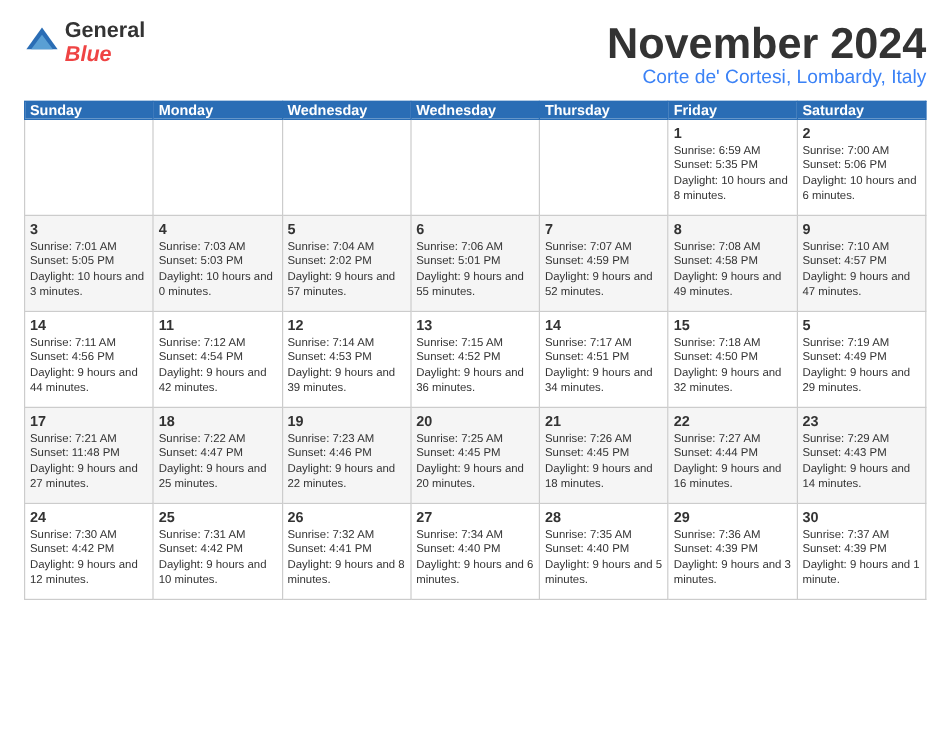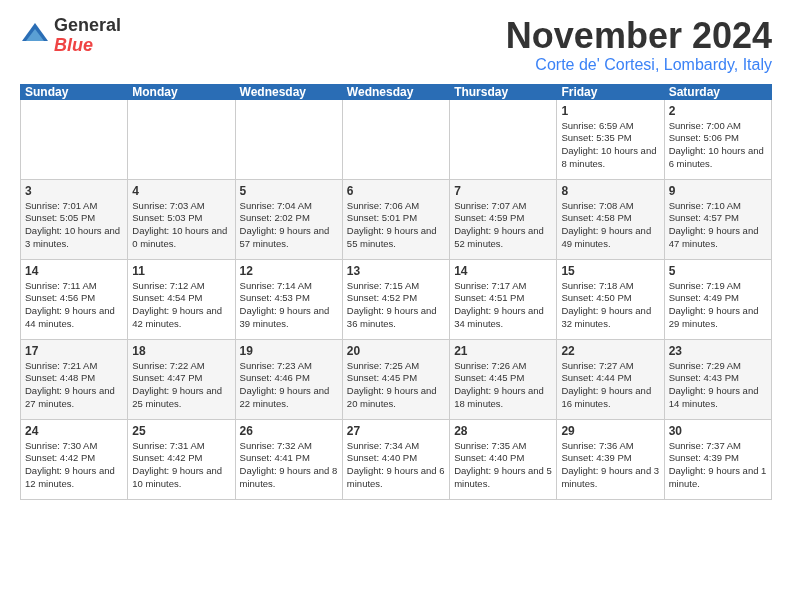--- a/index.html
+++ b/index.html
@@ -228,21 +228,21 @@
             <span class="day-number">5</span>
             <div class="day-info">Sunrise: 7:19 AM
 Sunset: 4:49 PM
 Daylight: 9 hours and 29 minutes.</div>
           </td>
         </tr>
         <tr>
           <td>
             <span class="day-number">17</span>
             <div class="day-info">Sunrise: 7:21 AM
-Sunset: 4:48 PM
+Sunset: 11:48 PM
 Daylight: 9 hours and 27 minutes.</div>
           </td>
           <td>
             <span class="day-number">18</span>
             <div class="day-info">Sunrise: 7:22 AM
 Sunset: 4:47 PM
 Daylight: 9 hours and 25 minutes.</div>
           </td>
           <td>
             <span class="day-number">19</span>

